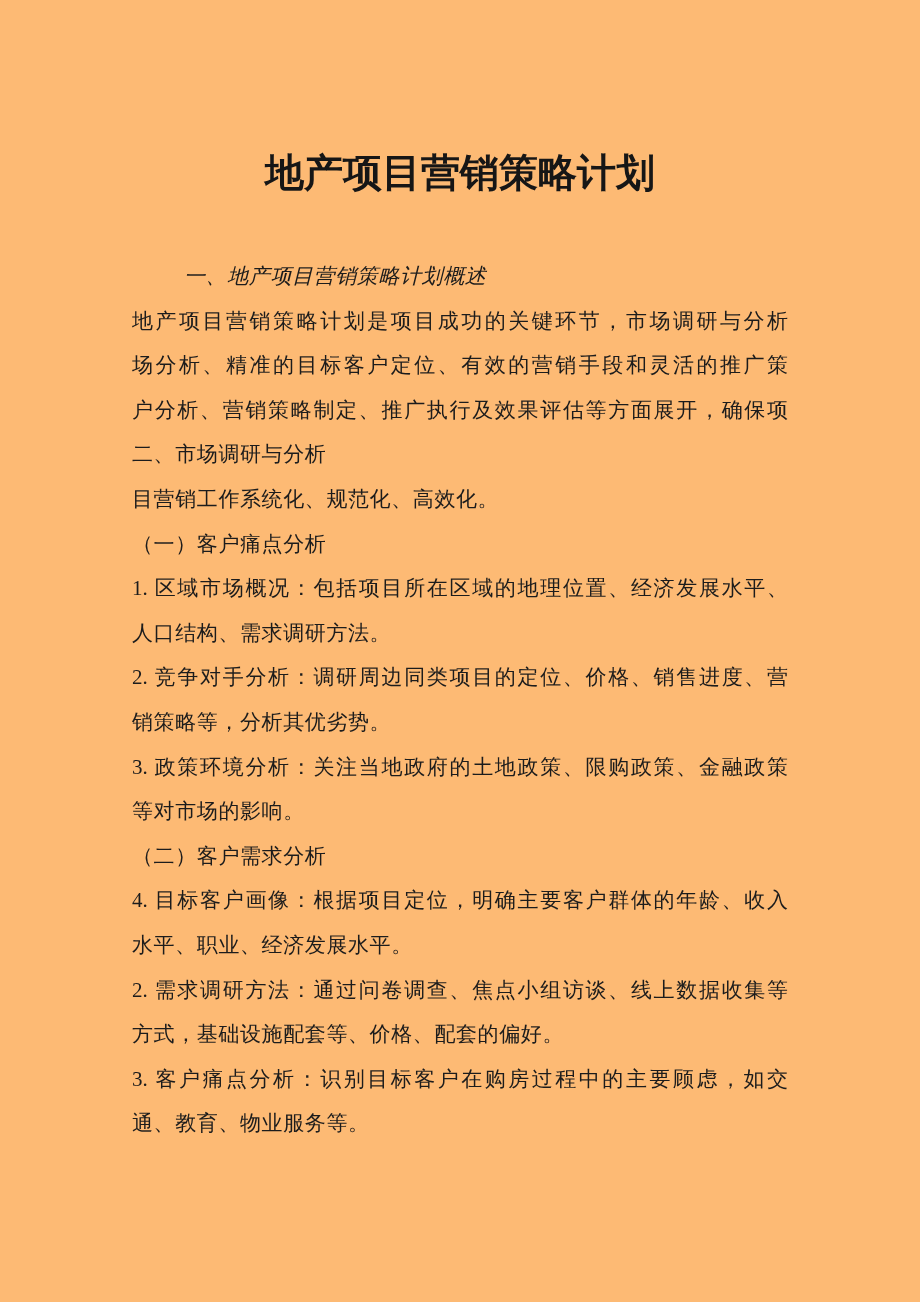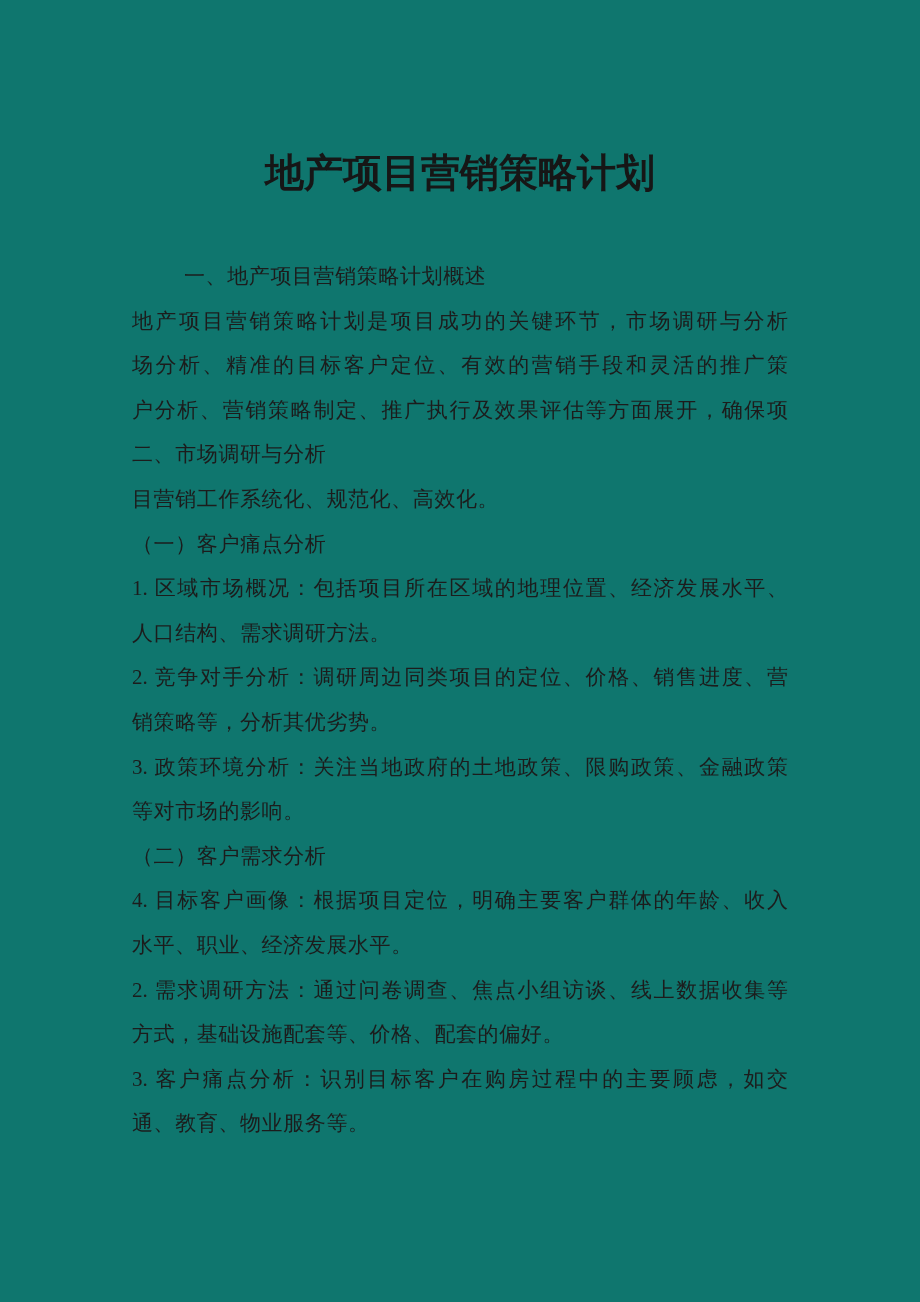--- a/index.html
+++ b/index.html
@@ -4,21 +4,21 @@
 <style>
   html, body {
     margin: 0;
     padding: 0;
     background: #ffffff;
   }
   .page {
     position: relative;
     width: 920px;
     height: 1302px;
-    background: #0f766e;
+    background: #fdba74;
     overflow: hidden;
     color: #1c1c1c;
     font-family: "Liberation Serif", serif;
   }
   .doc-title {
     margin: 0;
     padding-top: 147px;
     text-align: center;
     font-family: "Liberation Sans", sans-serif;
     font-weight: 700;
@@ -43,20 +43,21 @@
   .line.fill {
     white-space: normal;
     overflow: hidden;
     text-align: justify;
     text-align-last: justify;
     text-justify: inter-character;
     letter-spacing: 0px;
   }
   .line.indent-first {
     text-indent: 52px;
+    font-style: italic;
   }
 </style>
 </head>
 <body>
 
 <div class="page">
   <h1 class="doc-title">地产项目营销策略计划</h1>
   <div class="doc-body">
       <div class="line indent-first">一、地产项目营销策略计划概述</div>
       <div class="line fill">地产项目营销策略计划是项目成功的关键环节，市场调研与分析</div>

